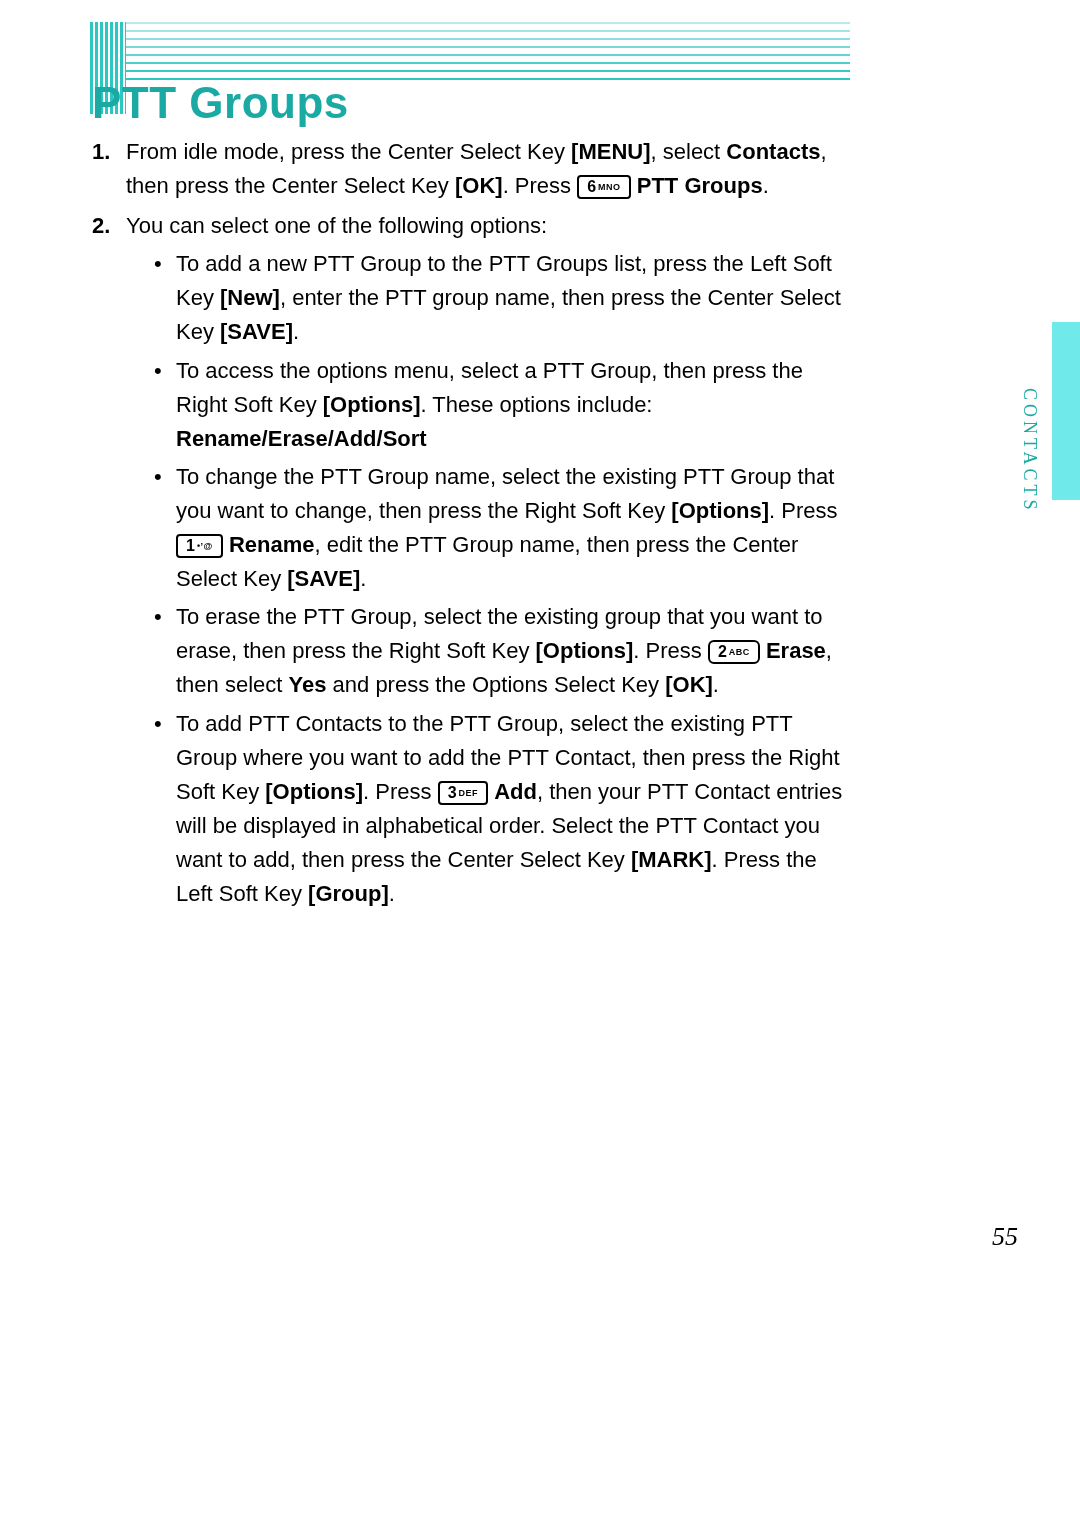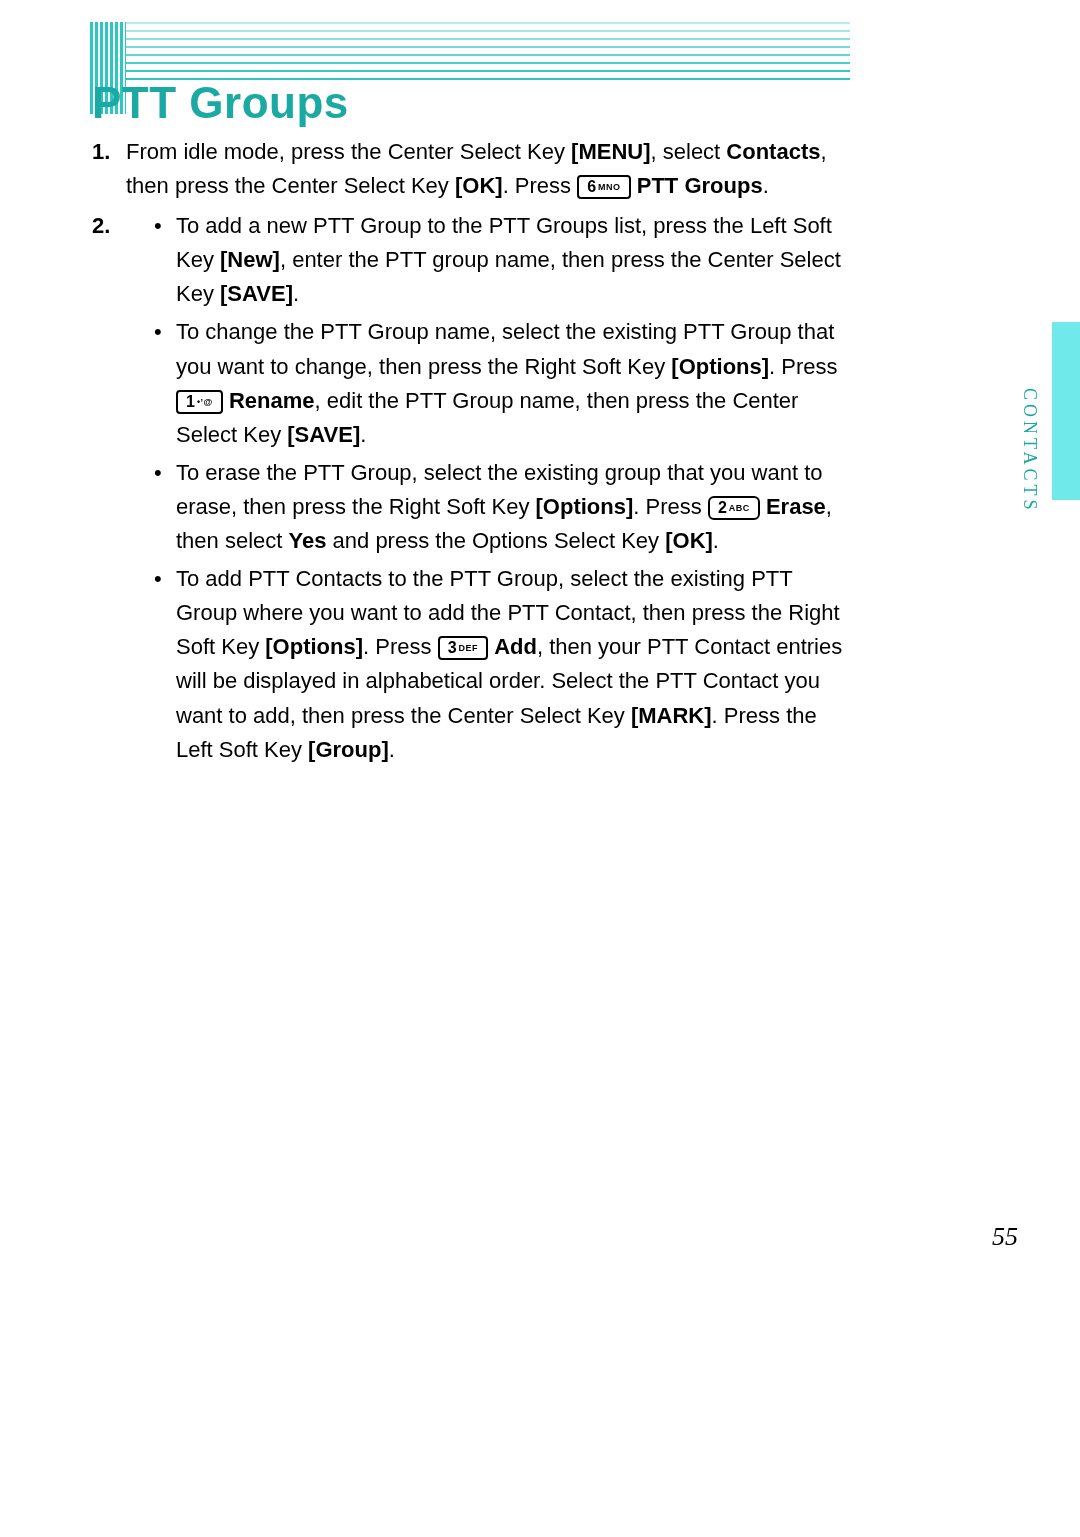--- a/index.html
+++ b/index.html
@@ -177,23 +177,28 @@
     <ol class="numlist">
       <li>
         <span class="num">1.</span>
         <span>From idle mode, press the Center Select Key </span><span class="b">[MENU]</span><span>, select </span><span class="b">Contacts</span><span>, then press the Center Select Key </span><span class="b">[OK]</span><span>. Press </span>
         <span class="keycap"><span>6</span><span class="sub">MNO</span></span>
         <span> </span><span class="b">PTT Groups</span><span>.</span>
       </li>
 
       <li>
         <span class="num">2.</span>
+        <span>You can select one of the following options:</span>
         <ul class="bullets">
           <li>
             <span>To add a new PTT Group to the PTT Groups list, press the Left Soft Key </span><span class="b">[New]</span><span>, enter the PTT group name, then press the Center Select Key </span><span class="b">[SAVE]</span><span>.</span>
+          </li>
+          <li>
+            <span>To access the options menu, select a PTT Group, then press the Right Soft Key </span><span class="b">[Options]</span><span>. These options include: </span><br>
+            <span class="b">Rename/Erase/Add/Sort</span>
           </li>
           <li>
             <span>To change the PTT Group name, select the existing PTT Group that you want to change, then press the Right Soft Key </span><span class="b">[Options]</span><span>. Press </span>
             <span class="keycap"><span>1</span><span class="sub">•’@</span></span>
             <span> </span><span class="b">Rename</span><span>, edit the PTT Group name, then press the Center Select Key </span><span class="b">[SAVE]</span><span>.</span>
           </li>
           <li>
             <span>To erase the PTT Group, select the existing group that you want to erase, then press the Right Soft Key </span><span class="b">[Options]</span><span>. Press </span>
             <span class="keycap diamond"><span>2</span><span class="sub">ABC</span></span>
             <span> </span><span class="b">Erase</span><span>, then select </span><span class="b">Yes</span><span> and press the Options Select Key </span><span class="b">[OK]</span><span>.</span>

